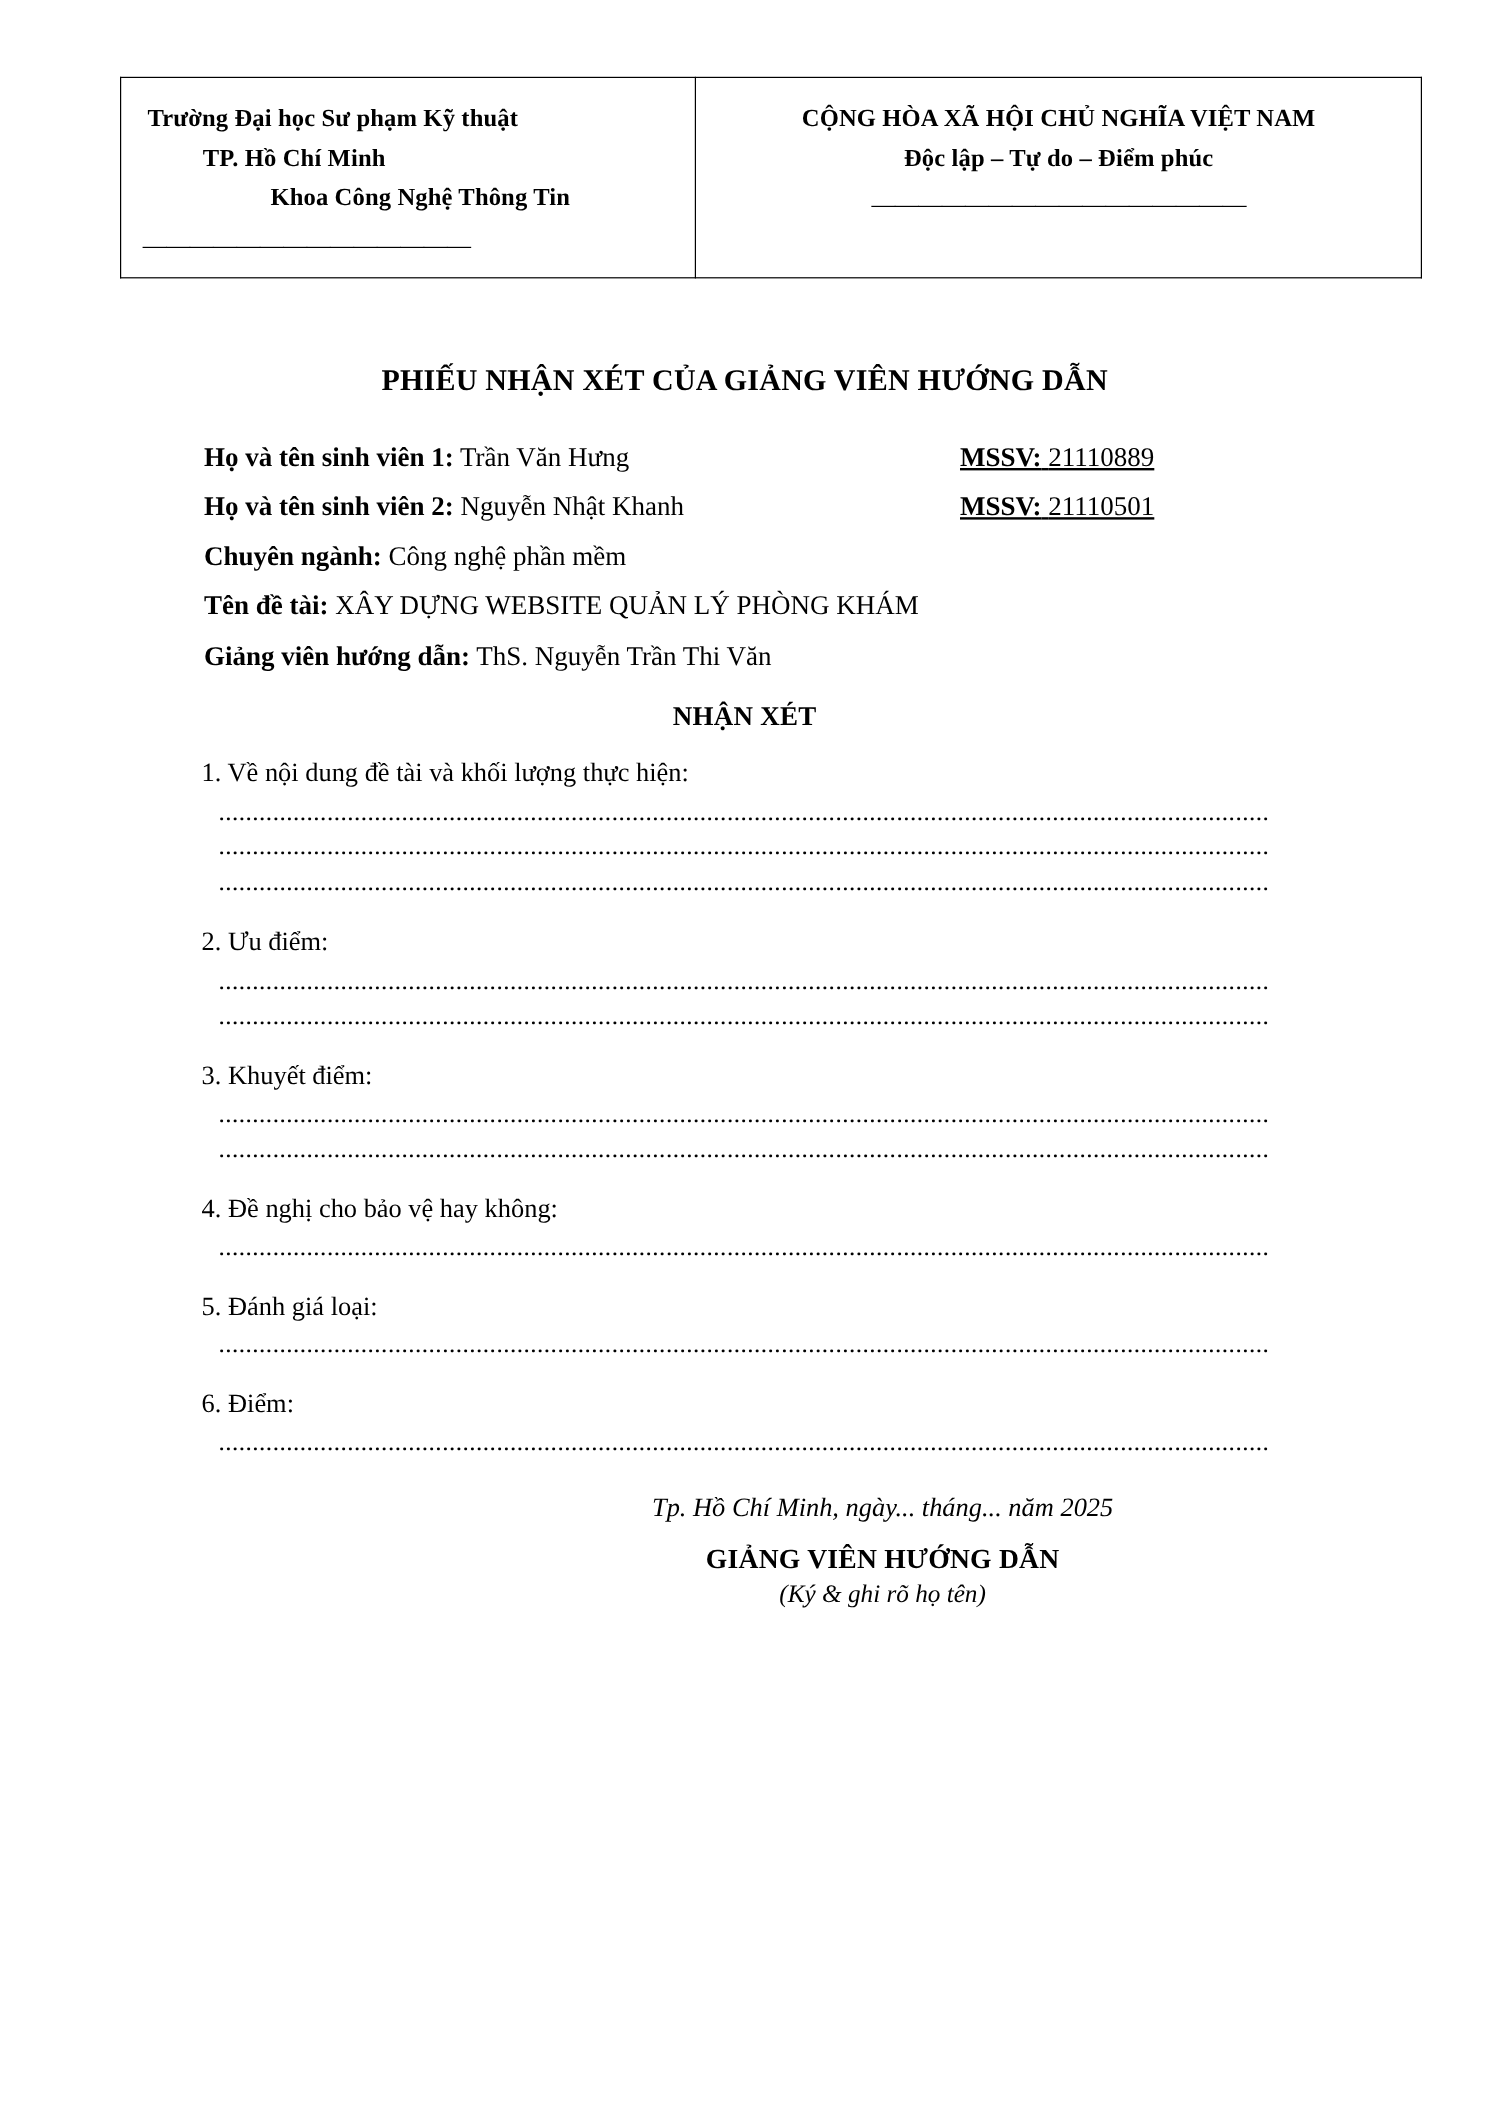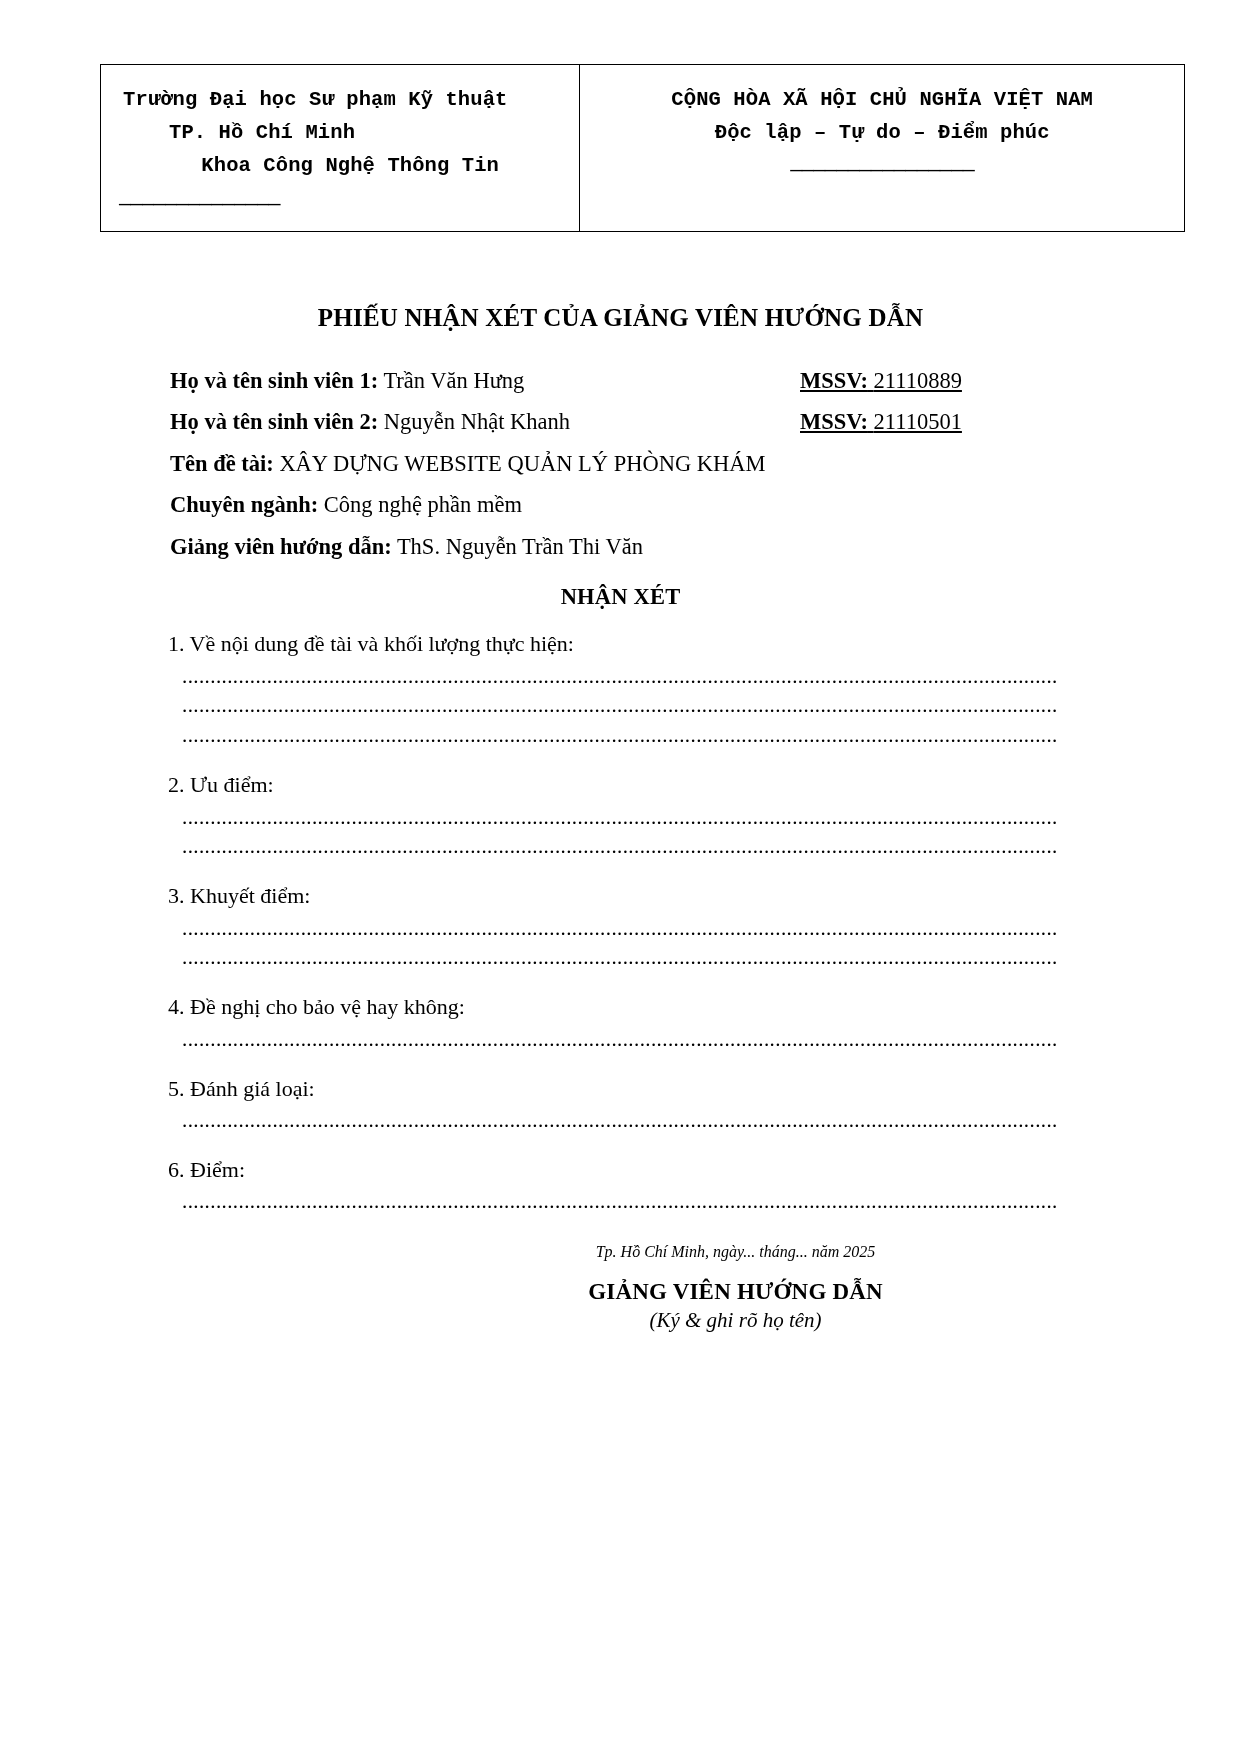--- a/index.html
+++ b/index.html
@@ -24,21 +24,20 @@
     padding: 64px 100px 0 100px;
   }
 
   
   .header-table {
     width: 1085px;
     margin: 0 auto;
     border: 1.5px solid #000;
     border-collapse: collapse;
     table-layout: fixed;
-    font-family: Liberation Mono, monospace;
   }
   .header-table td {
     border: 1.5px solid #000;
     vertical-align: top;
     padding: 18px 10px 14px 10px;
   }
   .header-cell-left { width: 44%; }
   .header-cell-right { width: 56%; }
 
   .hdr-line {
@@ -122,21 +121,21 @@
   }
 
   
   .footer {
     margin-top: 26px;
     padding-right: 90px;
     text-align: center;
   }
   .footer .place-date {
     font-style: italic;
-    font-size: 16px;
+    font-size: 22px;
     text-align: center;
     padding-left: 320px;
   }
   .footer .signer {
     font-weight: bold;
     font-size: 23px;
     margin-top: 18px;
     padding-left: 320px;
     letter-spacing: 0.2px;
   }
@@ -183,26 +182,26 @@
     </div>
     <div class="info-row">
       <b>Họ và tên sinh viên 2:</b>
       <span>Nguyễn Nhật Khanh</span>
       <span class="mssv">
         <b>MSSV:</b>
         <span>21110501</span>
       </span>
     </div>
     <div class="info-row">
+      <b>Chuyên ngành:</b>
+      <span>Công nghệ phần mềm</span>
+    </div>
+    <div class="info-row">
       <b>Tên đề tài:</b>
       <span>XÂY DỰNG WEBSITE QUẢN LÝ PHÒNG KHÁM</span>
-    </div>
-    <div class="info-row">
-      <b>Chuyên ngành:</b>
-      <span>Công nghệ phần mềm</span>
     </div>
     <div class="info-row">
       <b>Giảng viên hướng dẫn:</b>
       <span>ThS. Nguyễn Trần Thi Văn</span>
     </div>
   </div>
 
   <div class="section-title">NHẬN XÉT</div>
 
   <div class="body-block" id="questions-container">

